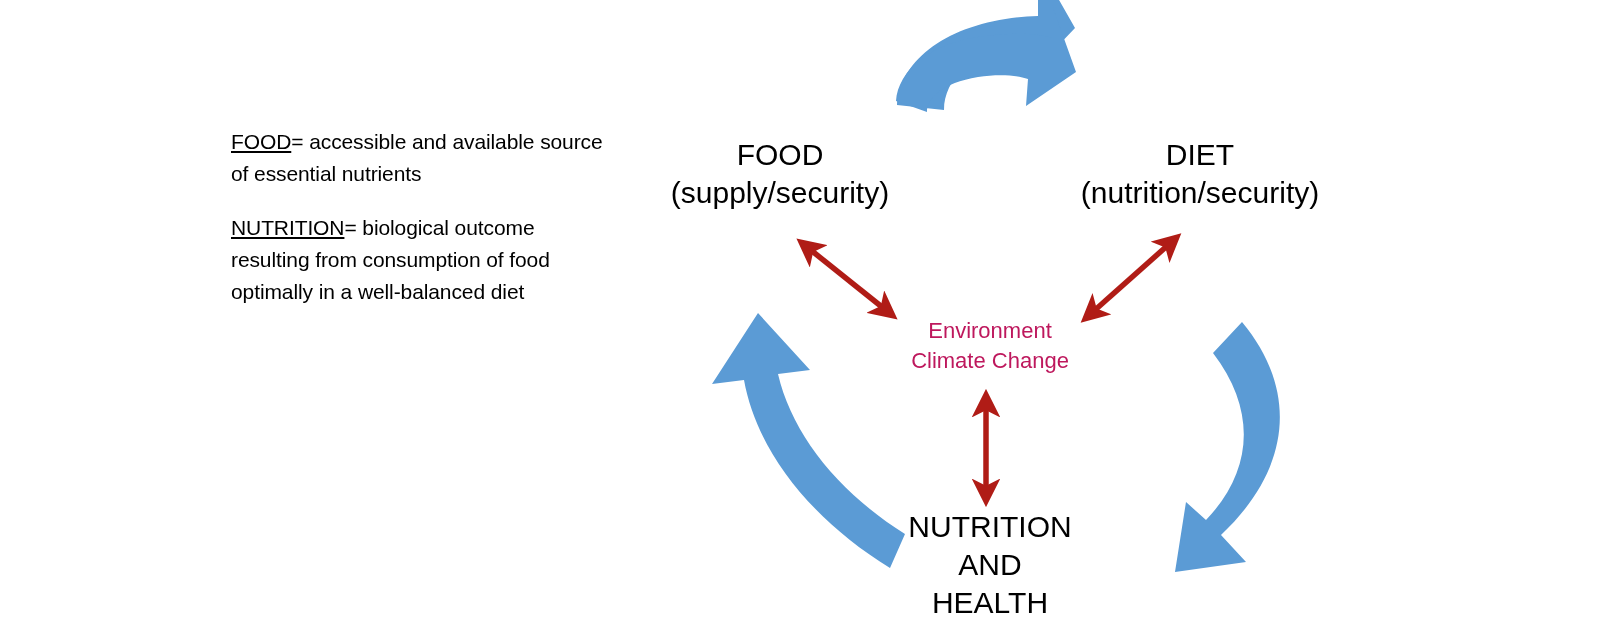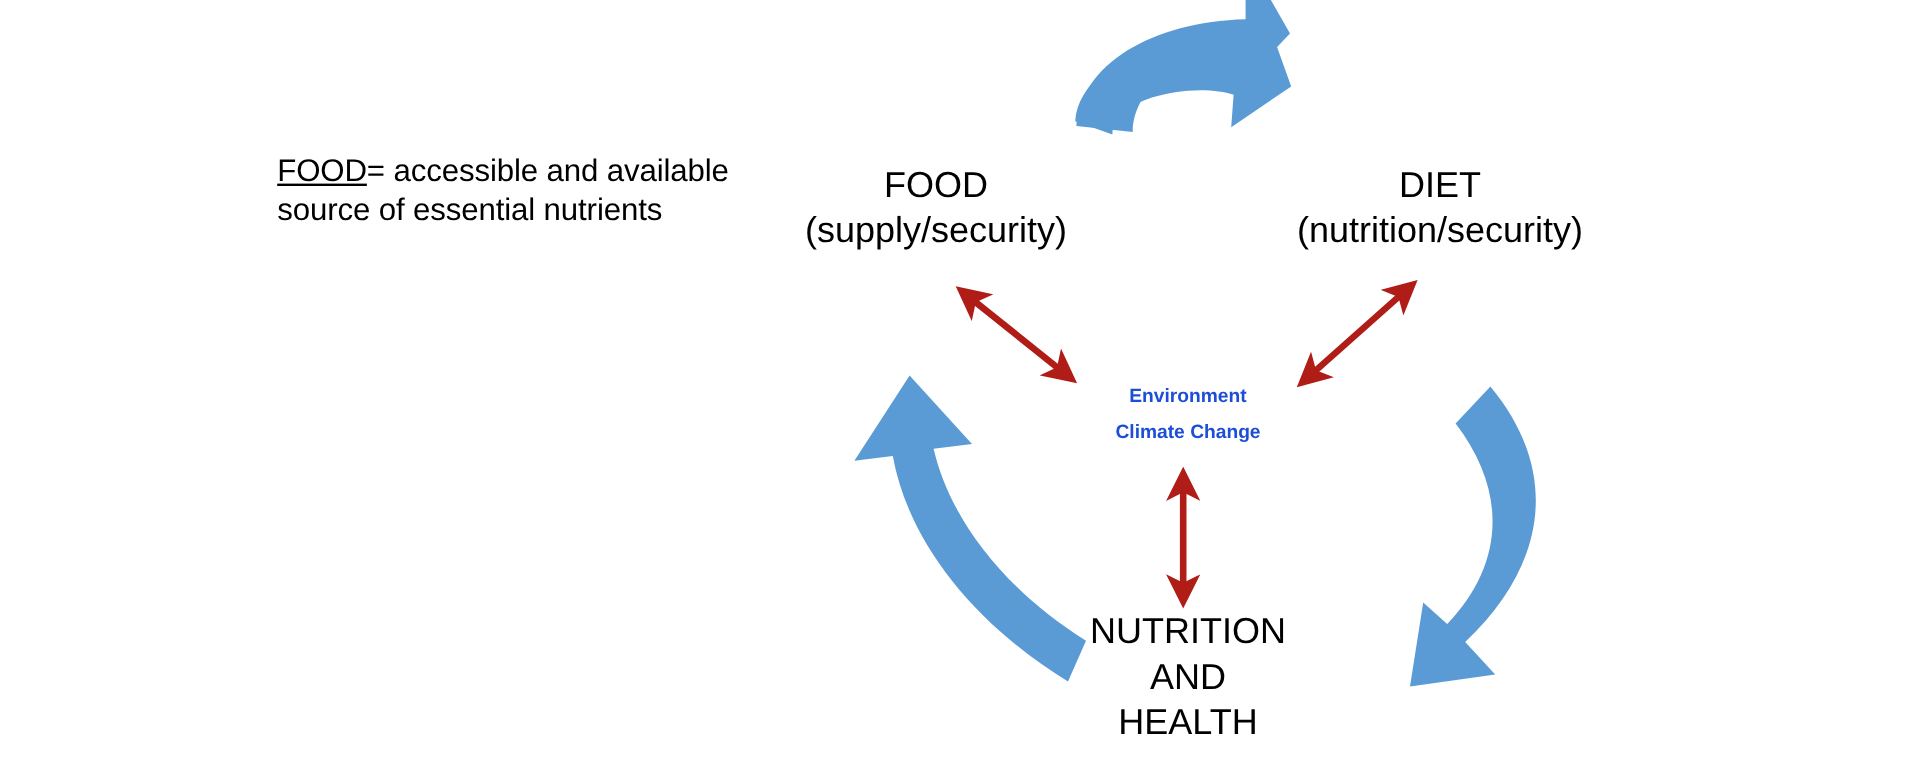--- a/index.html
+++ b/index.html
@@ -19,21 +19,21 @@
   }
 
   
   .definitions{
     position:absolute;
     left:231px;
     top:126px;
     width:380px;
   }
   .def-block{
-    font-size:26px;
+    font-size:21px;
     line-height:32px;
     color:#000;
     margin:0 0 22px 0;
     letter-spacing:-0.1px;
   }
   .def-block:last-child{margin-bottom:0;}
   .def-term{
     text-decoration:underline;
     text-underline-offset:2px;
     text-decoration-thickness:2px;
@@ -64,24 +64,24 @@
     width:350px;
   }
 
   
   #center-label{
     position:absolute;
     left:830px;
     top:316px;
     width:320px;
     text-align:center;
-    font-size:16px;
+    font-size:22px;
     line-height:30px;
-    font-weight:bold;
-    color:#1d4ed8;
+    font-weight:normal;
+    color:#be185d;
     white-space:pre-line;
   }
 
   
   svg.layer{
     position:absolute;
     left:0;top:0;
     width:1600px;height:641px;
     pointer-events:none;
   }
@@ -153,20 +153,21 @@
     <line x1="1176" y1="238" x2="1086" y2="318" stroke="#B01C16" stroke-width="5.5" marker-start="url(#redtail)" marker-end="url(#redhead)"></line>
 
     <line x1="986" y1="396" x2="986" y2="500" stroke="#B01C16" stroke-width="5.5" marker-start="url(#redtail)" marker-end="url(#redhead)"></line>
   </svg>
 
   <div class="definitions">
 
     <p class="def-block"><span class="def-term">FOOD</span><span>= accessible and available source of essential nutrients</span></p>
 
 
+    <p class="def-block"><span class="def-term">NUTRITION</span><span>= biological outcome resulting from consumption of food optimally in a well-balanced diet</span></p>
   </div>
 
   <div class="node-label" id="node-food">FOOD
 (supply/security)</div>
 
   <div class="node-label" id="node-diet">DIET
 (nutrition/security)</div>
 
   <div class="node-label" id="node-nutrition">NUTRITION
 AND

